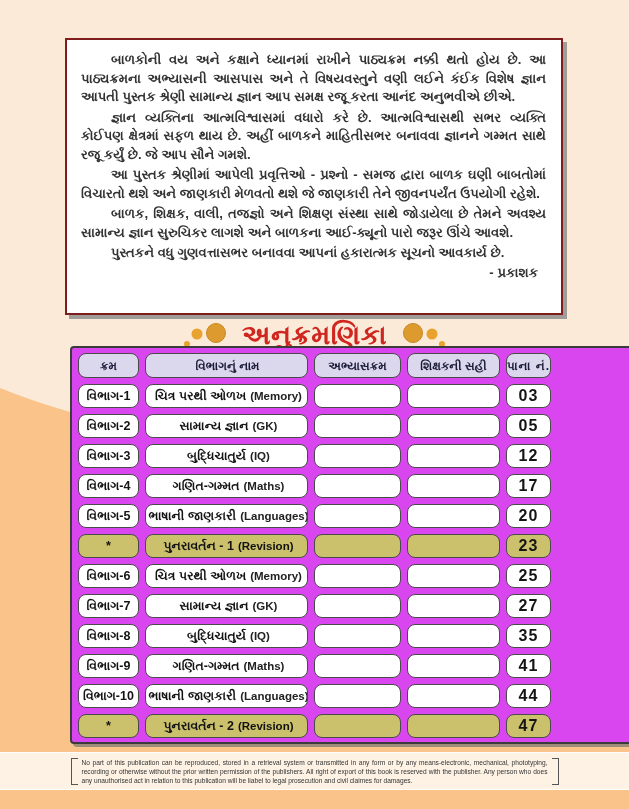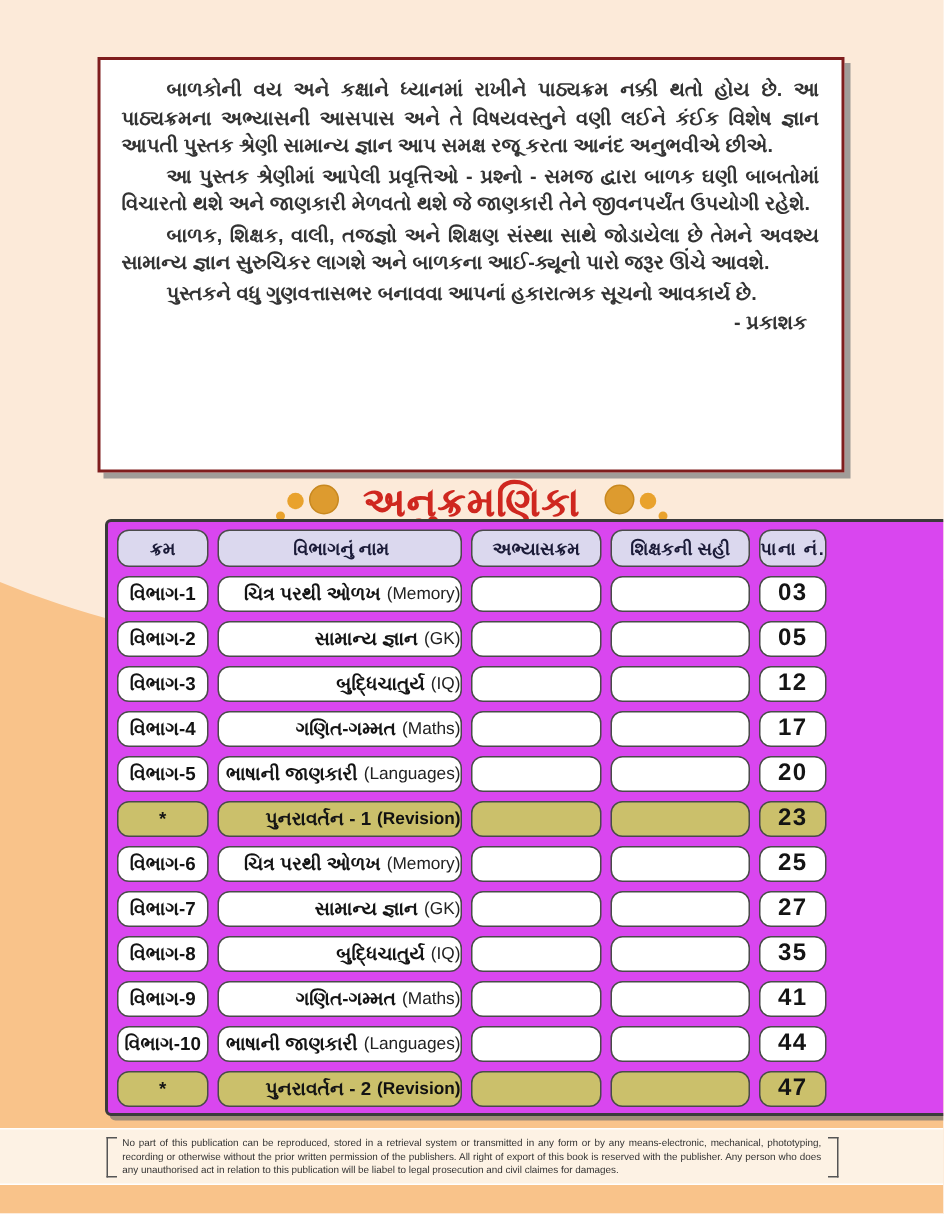--- a/index.html
+++ b/index.html
@@ -32,24 +32,24 @@
     box-shadow:3px 3px 0 rgba(110,110,110,.65);padding:5px 6px;z-index:2;
   }
   .toc-row{display:grid;grid-template-columns:61px 163px 87px 93px 45px;column-gap:6px;margin-bottom:6px;}
   .toc-row:last-child{margin-bottom:0;}
   .cell{
     box-sizing:border-box;height:24px;background:#fff;border:1.4px solid #4a4a4a;border-radius:8px;
     display:flex;align-items:center;justify-content:center;
     font-size:12.5px;font-weight:700;color:#141414;overflow:hidden;white-space:nowrap;
   }
   .toc-row.header .cell{height:25px;background:#dbd8ee;color:#1b1b38;font-size:12px;}
-  .cell.c2{justify-content:flex-end;padding-left:4px;}
+  .cell.c2{justify-content:center;padding-left:4px;}
   .toc-row.header .cell.c2{justify-content:center;padding-left:2px;}
   .cell.c5{letter-spacing:1px;font-size:16px;}
-  .c2 .en{font-weight:400;font-size:11.5px;margin-left:4px;color:#222;}
+  .c2 .en{font-weight:700;font-size:11.5px;margin-left:4px;color:#222;}
   .toc-row.hl .cell{background:#cbc06b;}
   .toc-row.hl .c2 .en{font-weight:700;color:#111;}
 
   
   .copyright{
     position:absolute;left:0;top:752px;width:629px;height:36px;background:#fdf2e4;
     border-top:1px solid rgba(255,255,255,.9);border-bottom:1px solid rgba(255,255,255,.9);
     display:flex;align-items:center;justify-content:center;z-index:2;
   }
   .copy-inner{display:flex;align-items:stretch;width:488px;}
@@ -62,20 +62,21 @@
 <body>
 
 <div class="page">
 
   <svg class="wave" width="629" height="809" viewBox="0 0 629 809">
     <path d="M0,388 C180,462 450,462 629,386 L629,809 L0,809 Z" fill="#f9c38a"></path>
   </svg>
 
   <div class="intro-box">
     <p>બાળકોની વય અને કક્ષાને ધ્યાનમાં રાખીને પાઠ્યક્રમ નક્કી થતો હોય છે. આ પાઠ્યક્રમના અભ્યાસની આસપાસ અને તે વિષયવસ્તુને વણી લઈને કંઈક વિશેષ જ્ઞાન આપતી પુસ્તક શ્રેણી સામાન્ય જ્ઞાન આપ સમક્ષ રજૂ કરતા આનંદ અનુભવીએ છીએ.</p>
+    <p>જ્ઞાન વ્યક્તિના આત્મવિશ્વાસમાં વધારો કરે છે. આત્મવિશ્વાસથી સભર વ્યક્તિ કોઈપણ ક્ષેત્રમાં સફળ થાય છે. અહીં બાળકને માહિતીસભર બનાવવા જ્ઞાનને ગમ્મત સાથે રજૂ કર્યું છે. જે આપ સૌને ગમશે.</p>
     <p>આ પુસ્તક શ્રેણીમાં આપેલી પ્રવૃત્તિઓ - પ્રશ્નો - સમજ દ્વારા બાળક ઘણી બાબતોમાં વિચારતો થશે અને જાણકારી મેળવતો થશે જે જાણકારી તેને જીવનપર્યંત ઉપયોગી રહેશે.</p>
     <p>બાળક, શિક્ષક, વાલી, તજજ્ઞો અને શિક્ષણ સંસ્થા સાથે જોડાયેલા છે તેમને અવશ્ય સામાન્ય જ્ઞાન સુરુચિકર લાગશે અને બાળકના આઈ-ક્યૂનો પારો જરૂર ઊંચે આવશે.</p>
     <p>પુસ્તકને વધુ ગુણવત્તાસભર બનાવવા આપનાં હકારાત્મક સૂચનો આવકાર્ય છે.</p>
     <div class="signature">- પ્રકાશક</div>
   </div>
 
   <div class="heading-row">
     <svg class="dots" width="48" height="34" viewBox="0 0 48 34">
       <circle cx="7" cy="26" r="3" fill="#e9a22d"></circle>
       <circle cx="17" cy="16" r="5.5" fill="#e9a22d"></circle>

